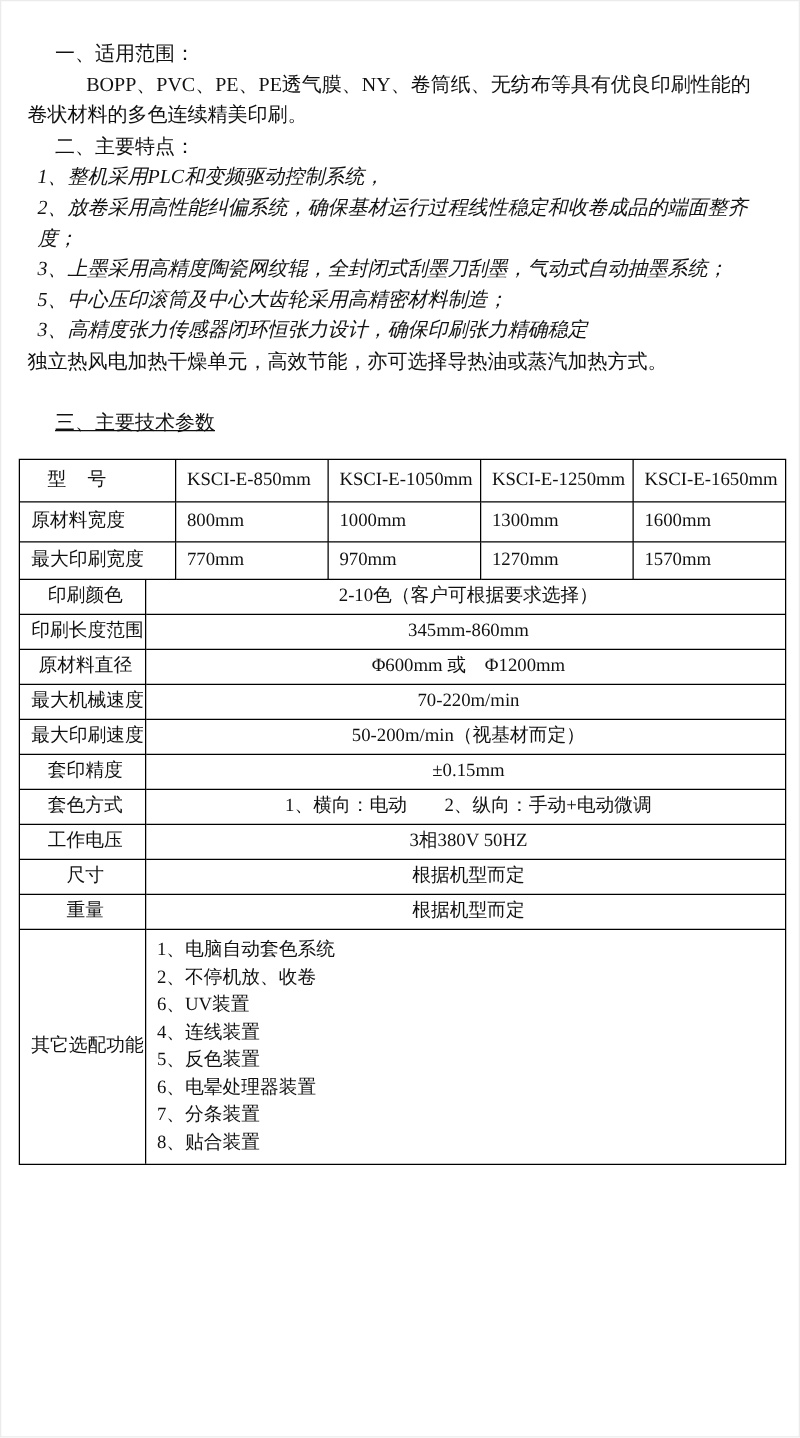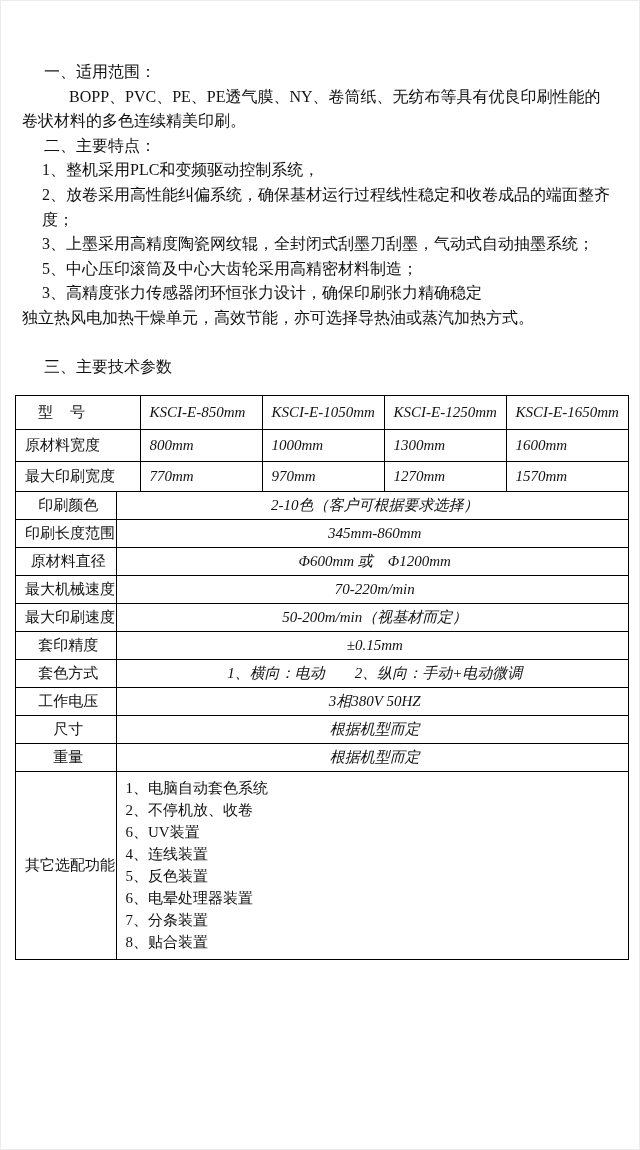--- a/index.html
+++ b/index.html
@@ -10,34 +10,34 @@
   body {
     width: 640px;
     height: 1150px;
     position: relative;
     font-family: "Liberation Serif", "DejaVu Serif", serif;
     color: #111111;
     box-shadow: inset 0 0 0 1px #ebebeb;
     overflow: hidden;
   }
   .doc {
-    padding-top: 60px;
+    padding-top: 32px;
     font-size: 16px;
     line-height: 24.6px;
   }
   .doc p { margin: 0; }
   p.heading { margin-left: 44px; }
   p.body-para {
     margin-left: 22px;
     margin-right: 26px;
     text-indent: 47px;
   }
-  p.feature-item { margin-left: 42px; margin-right: 24px; }
+  p.feature-item { margin-left: 30px; margin-right: 24px; font-style: italic; }
   p.note-line { margin-left: 22px; margin-right: 26px; }
-  p.heading-params { margin-top: 24.6px; }
+  p.heading-params { margin-top: 24.6px; text-decoration: underline; }
 
   
   .spec-wrap {
     margin: 15px 0 0 15px;
     width: 612px;
     border: 1px solid #000;
   }
   table.tbl {
     border-collapse: collapse;
     table-layout: fixed;
@@ -57,21 +57,21 @@
   .tbl td:last-child { border-right: 0; }
 
   .tbl-a .r-model td { height: 33px; }
   .tbl-a .r-w1 td { height: 31px; }
   .tbl-a .r-w2 td { height: 29px; }
   .tbl-b .r-std td { height: 27px; text-align: center; }
   .tbl-b .r-opts td { height: 187px; margin-left: 17px; }
 
   td.lbl { white-space: nowrap; }
   td.lbl-model { padding-left: 22px; letter-spacing: 1px; }
-  td.val { white-space: nowrap; font-style: italic; }
+  td.val { white-space: nowrap; }
   td.opts-cell { line-height: 22px; }
   .opts-line { white-space: nowrap; }
 </style>
 </head>
 <body>
 
 <div class="doc">
 
   <p class="heading">一、适用范围：</p>
   <p class="body-para">BOPP、PVC、PE、PE透气膜、NY、卷筒纸、无纺布等具有优良印刷性能的卷状材料的多色连续精美印刷。</p>

